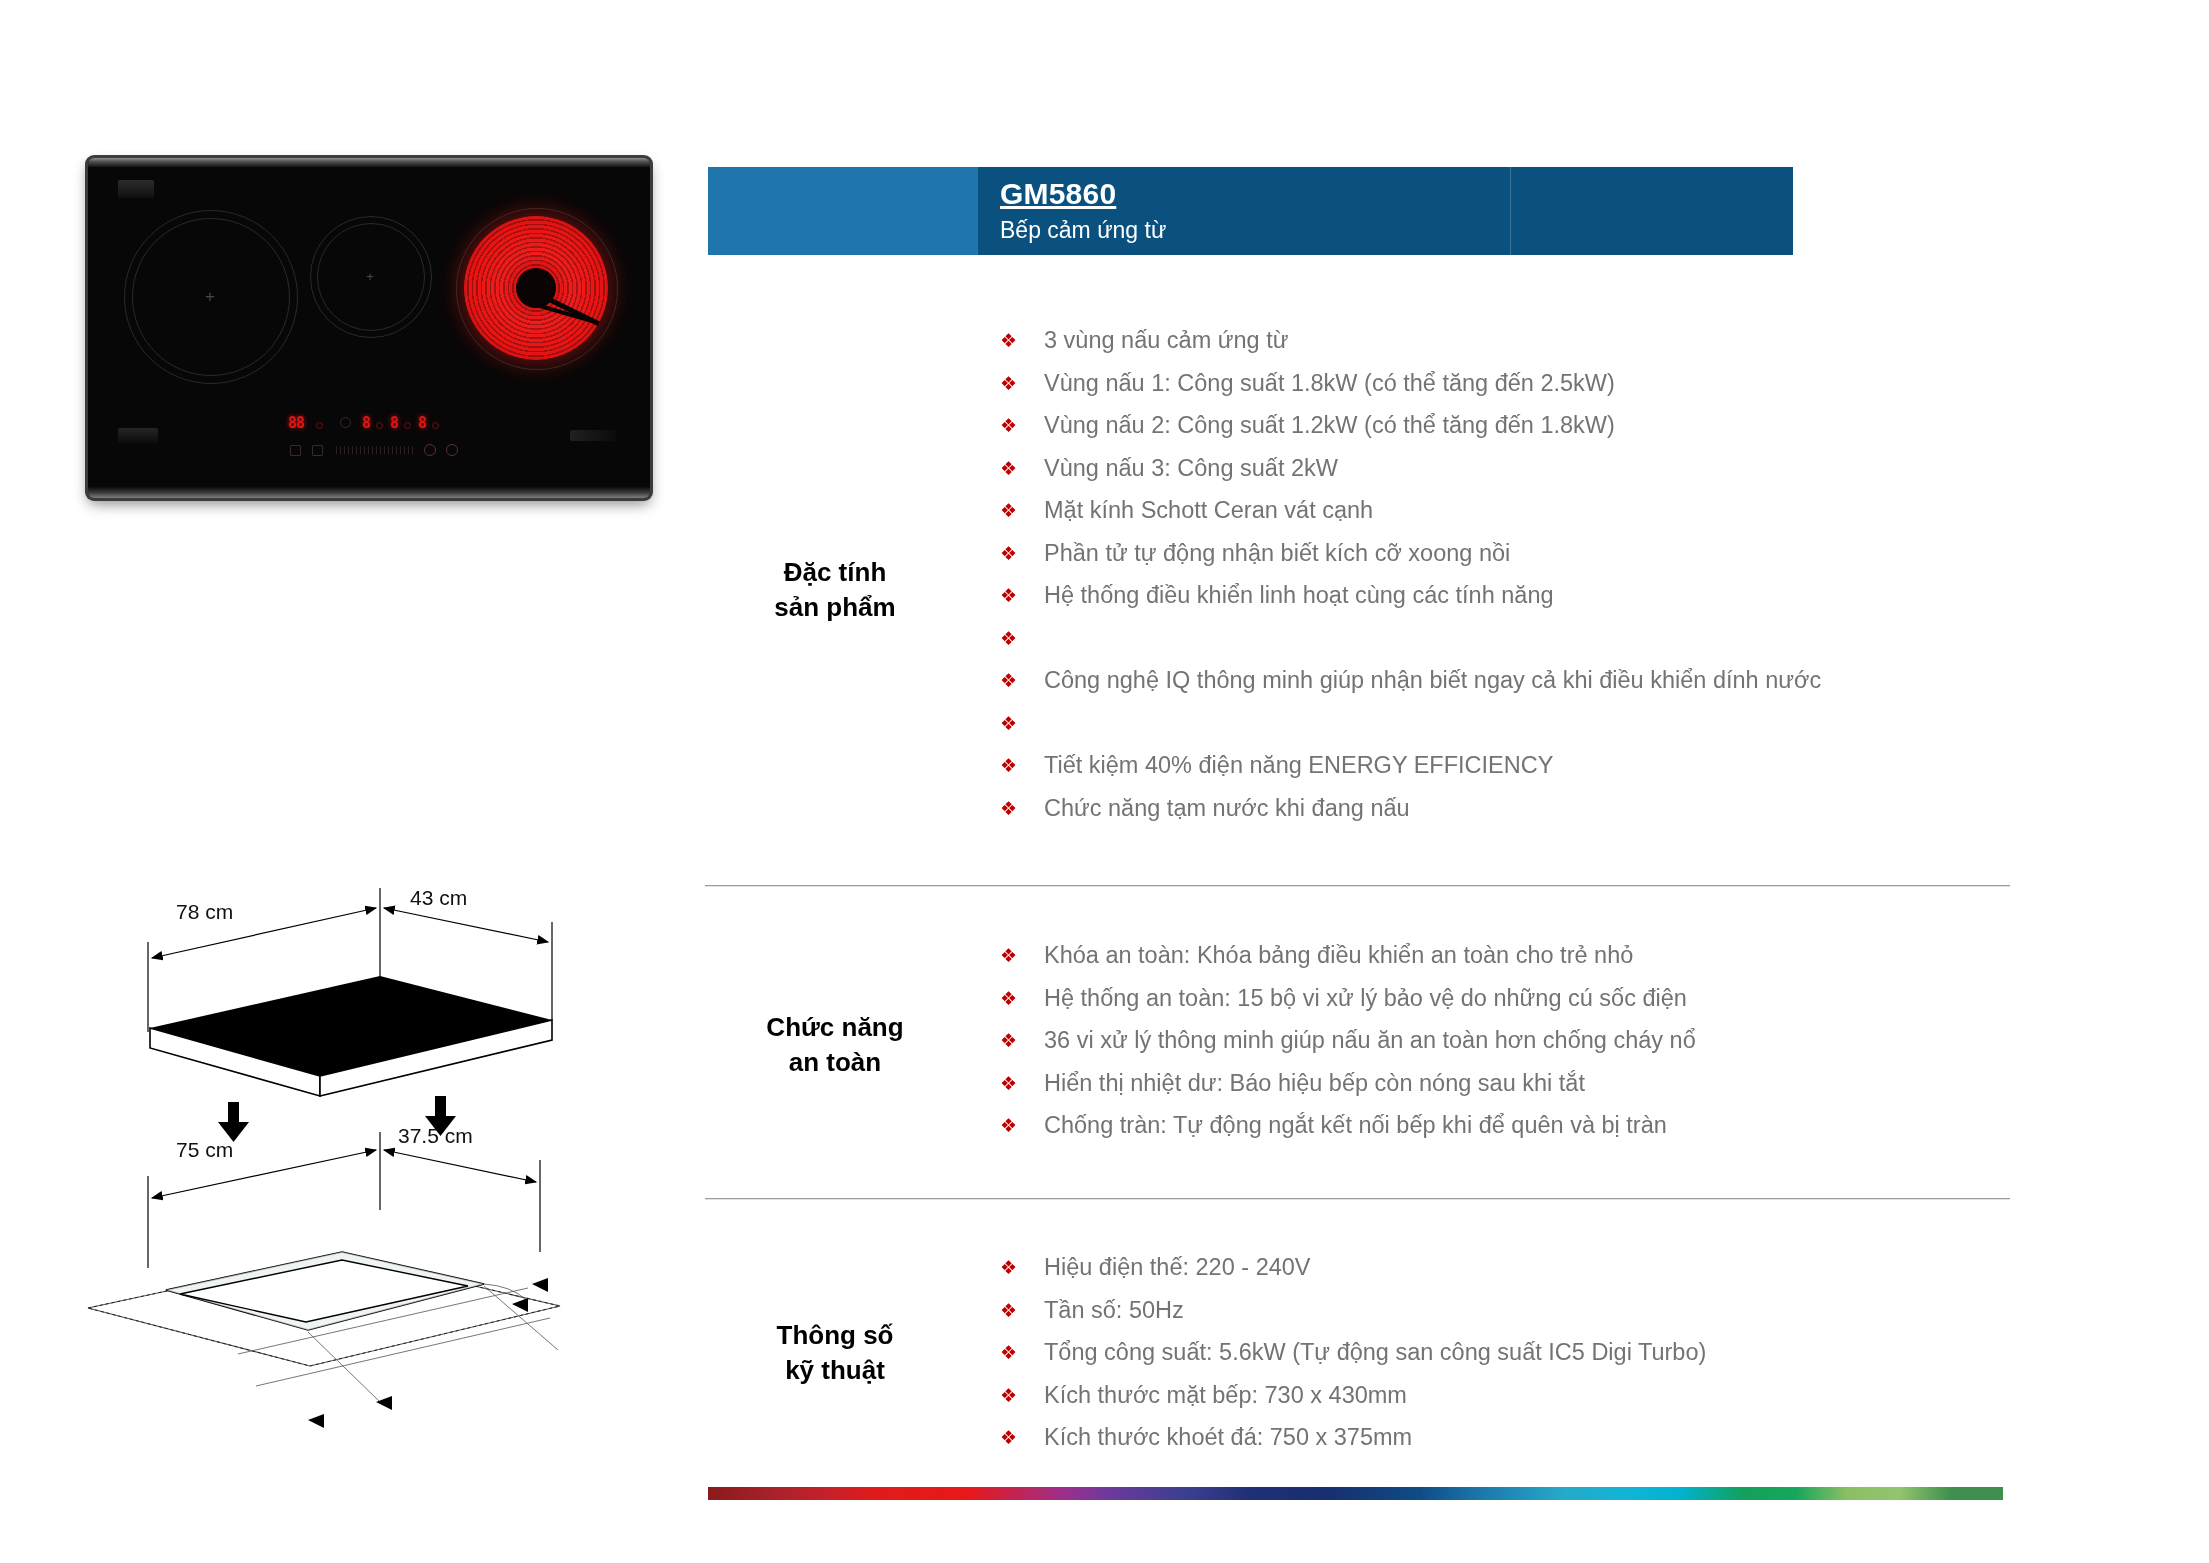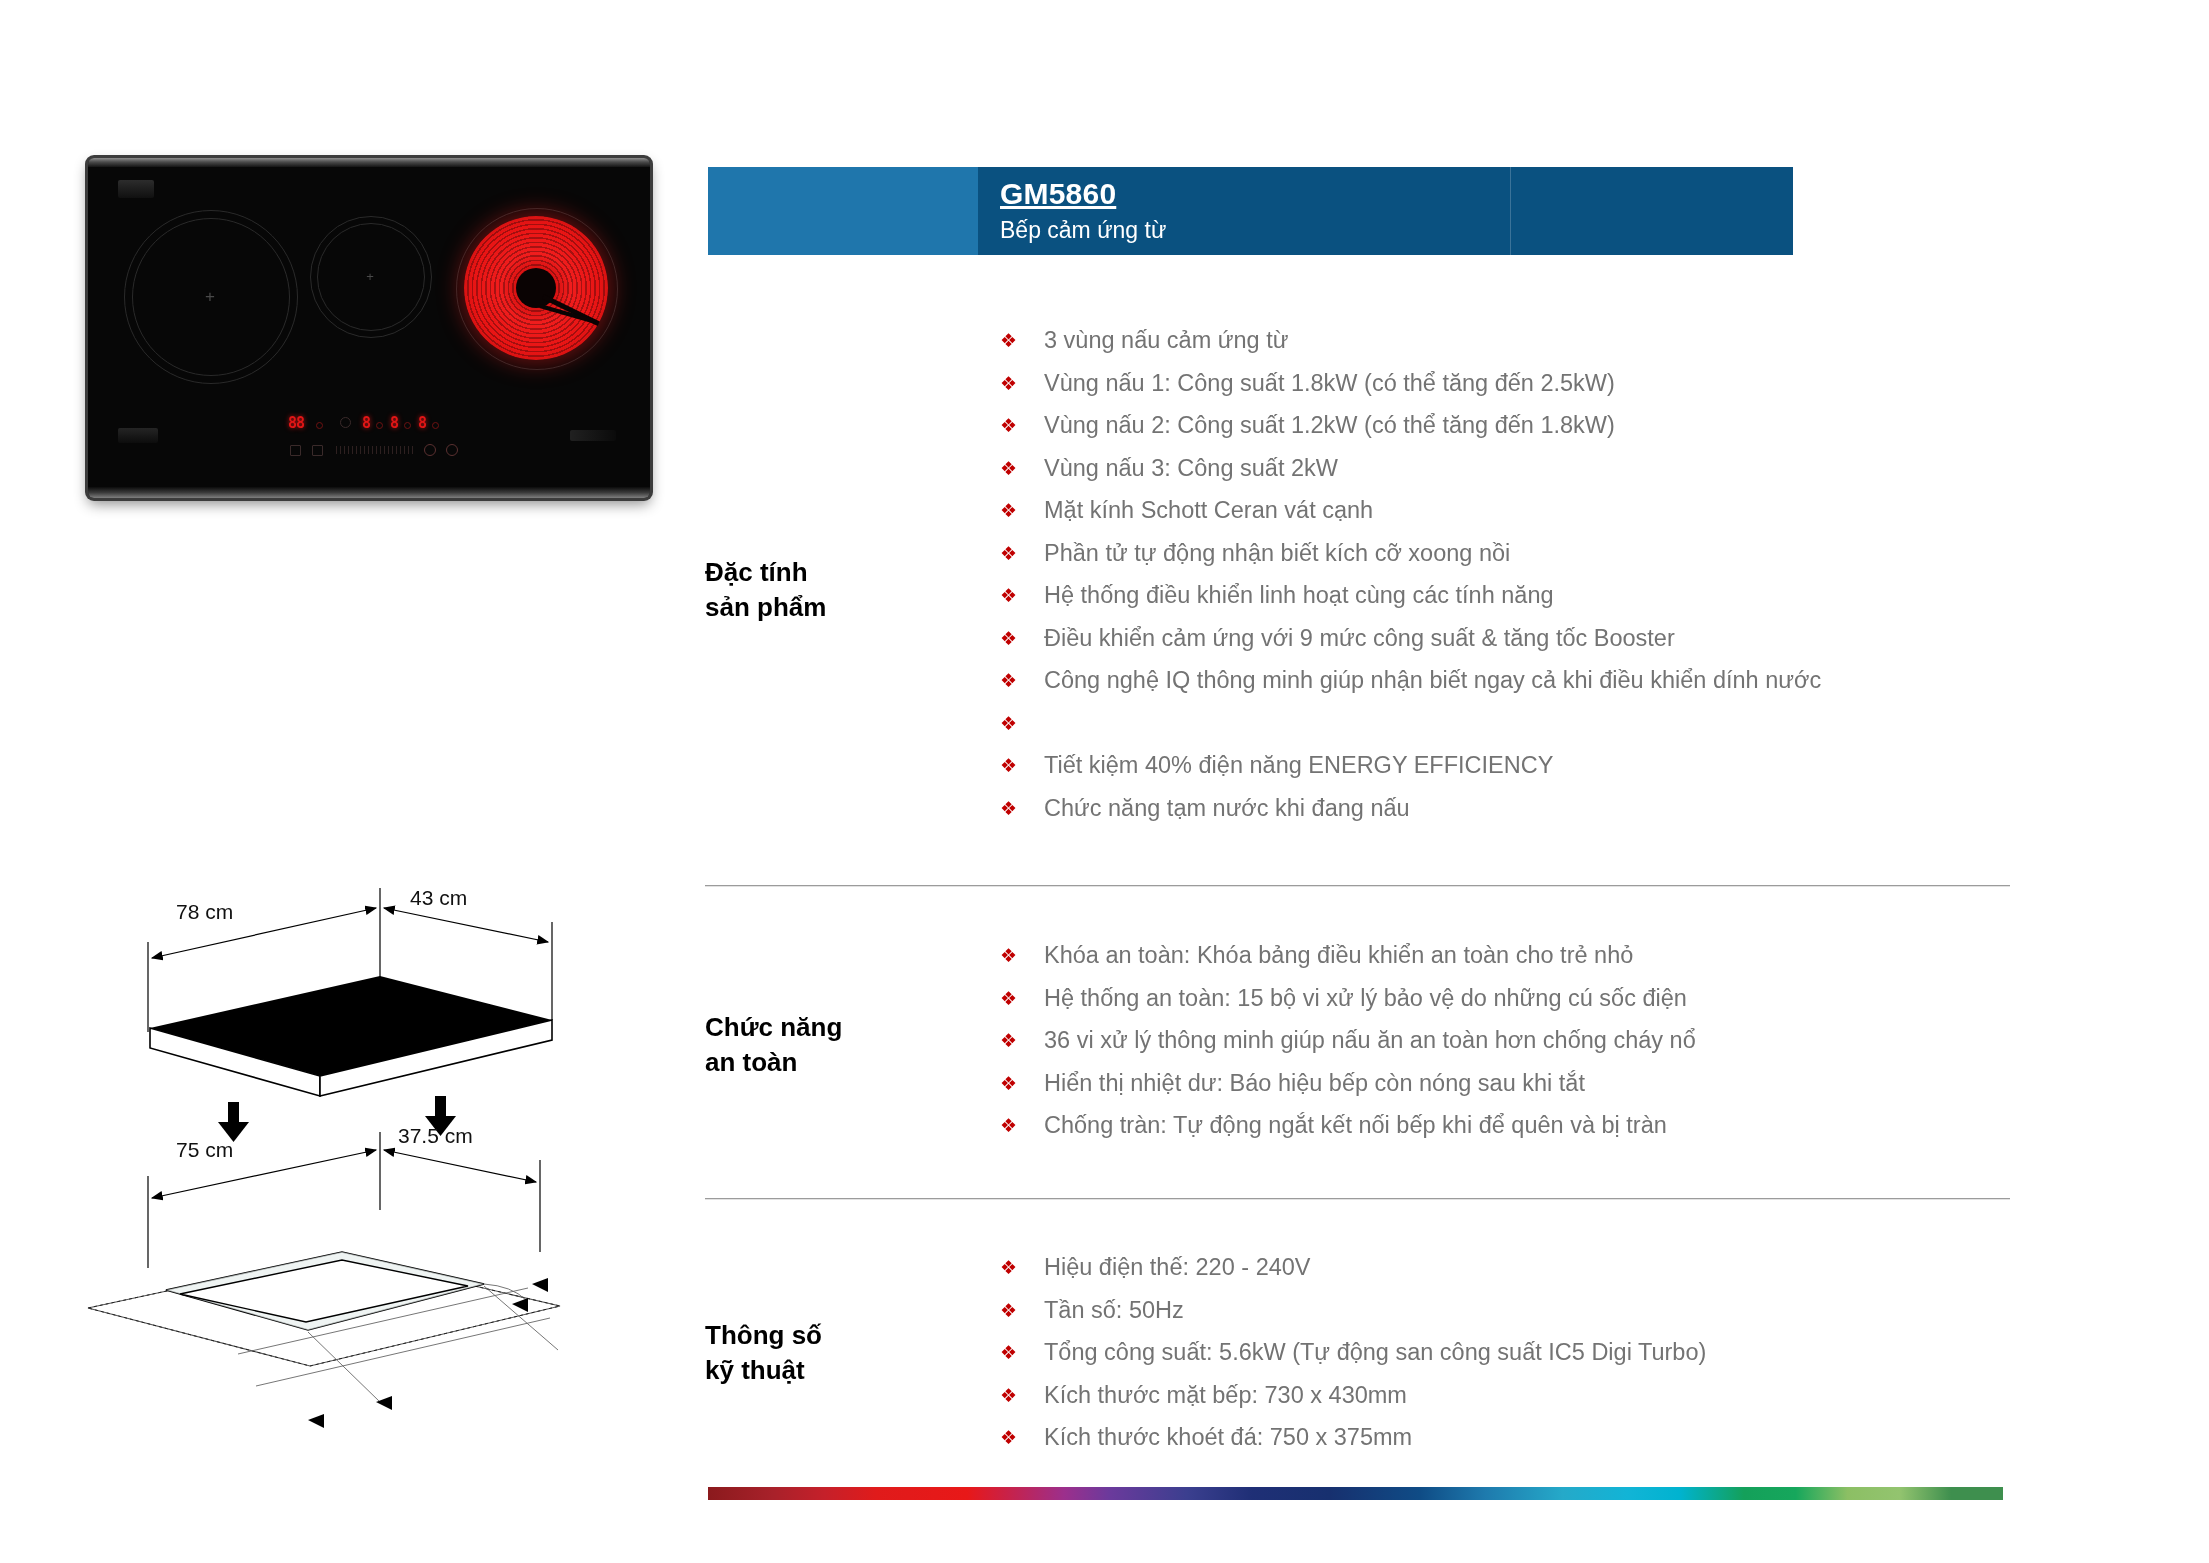--- a/index.html
+++ b/index.html
@@ -227,20 +227,21 @@
   .section-divider {
     position: absolute;
     left: 705px;
     width: 1305px;
     height: 2px;
     background: linear-gradient(180deg,#9b9b9b 0 1px,#e2e2e2 1px 2px);
   }
   .section-title {
     position: absolute;
     width: 260px;
+    text-align: center;
     font-size: 26px;
     font-weight: bold;
     color: #000;
     line-height: 1.35;
   }
   .bullet-list {
     position: absolute;
     left: 295px;
     right: 0;
     list-style: none;
@@ -448,21 +449,20 @@
   <li class="bullet-item">
     <span class="bullet-glyph">❖</span>
     <span class="bullet-text">Phần tử tự động nhận biết kích cỡ xoong nồi</span>
   </li>
   <li class="bullet-item">
     <span class="bullet-glyph">❖</span>
     <span class="bullet-text">Hệ thống điều khiển linh hoạt cùng các tính năng</span>
   </li>
   <li class="bullet-item">
     <span class="bullet-glyph">❖</span>
-    <span class="bullet-text">Điều khiển cảm ứng với 9 mức công suất &amp; tăng tốc Booster</span>
   </li>
   <li class="bullet-item">
     <span class="bullet-glyph">❖</span>
     <span class="bullet-text">Công nghệ IQ thông minh giúp nhận biết ngay cả khi điều khiển dính nước</span>
   </li>
   <li class="bullet-item">
     <span class="bullet-glyph">❖</span>
   </li>
   <li class="bullet-item">
     <span class="bullet-glyph">❖</span>

